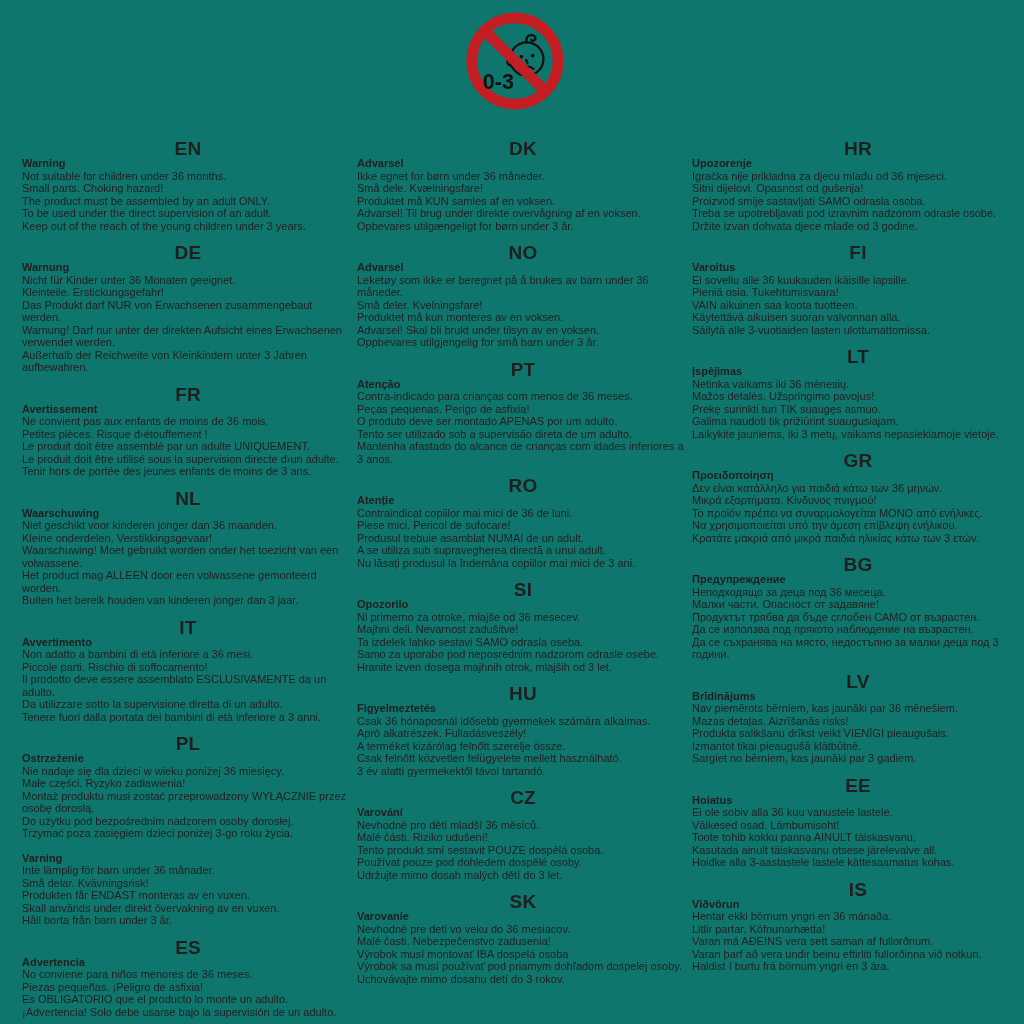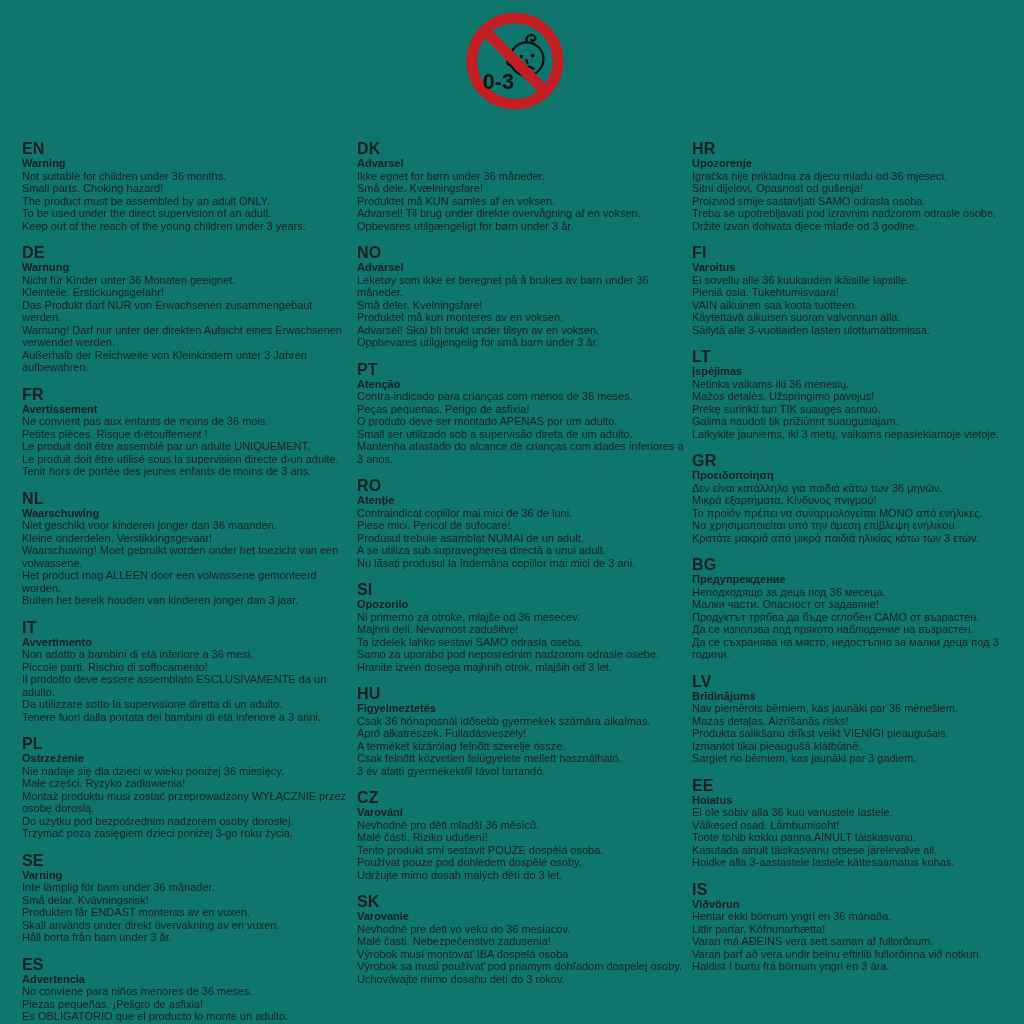--- a/index.html
+++ b/index.html
@@ -7,21 +7,21 @@
     width:1024px;height:1024px;position:relative;background:#ffffff;
     font-family:"Liberation Sans", sans-serif;color:#1f1f1f;overflow:hidden;
   }
   .page{position:absolute;inset:0;background:#0f766e;}
   .icon-wrap{position:absolute;left:466px;top:12px;width:98px;height:98px;}
   .col{position:absolute;top:140px;width:332px;}
   .col-0{left:22px;}
   .col-1{left:357px;}
   .col-2{left:692px;}
   .lang-section{margin-bottom:12px;}
-  .lang-code{font-size:16px;font-weight:bold;line-height:17px;letter-spacing:0.2px;}
+  .lang-code{font-size:19px;font-weight:bold;line-height:17px;letter-spacing:0.2px;text-align:center;}
   .lang-title{font-size:11px;font-weight:bold;line-height:12.5px;}
   .warning-line{font-size:11px;line-height:12.5px;}
 </style>
 </head>
 <body>
 
 <div class="page">
 
   <div class="icon-wrap">
     <svg viewBox="0 0 100 100" width="98" height="98">
@@ -94,21 +94,20 @@
       <section class="lang-section">
         <div class="lang-code">PL</div>
         <div class="lang-title">Ostrzeżenie</div>
         <div class="warning-line">Nie nadaje się dla dzieci w wieku poniżej 36 miesięcy.</div>
         <div class="warning-line">Małe części. Ryzyko zadławienia!</div>
         <div class="warning-line">Montaż produktu musi zostać przeprowadzony WYŁĄCZNIE przez osobę dorosłą.</div>
         <div class="warning-line">Do użytku pod bezpośrednim nadzorem osoby dorosłej.</div>
         <div class="warning-line">Trzymać poza zasięgiem dzieci poniżej 3-go roku życia.</div>
       </section>
       <section class="lang-section">
-        <div class="lang-code">SE</div>
         <div class="lang-title">Varning</div>
         <div class="warning-line">Inte lämplig för barn under 36 månader.</div>
         <div class="warning-line">Små delar. Kvävningsrisk!</div>
         <div class="warning-line">Produkten får ENDAST monteras av en vuxen.</div>
         <div class="warning-line">Skall används under direkt övervakning av en vuxen.</div>
         <div class="warning-line">Håll borta från barn under 3 år.</div>
       </section>
       <section class="lang-section">
         <div class="lang-code">ES</div>
         <div class="lang-title">Advertencia</div>
@@ -136,21 +135,21 @@
         <div class="warning-line">Produktet må kun monteres av en voksen.</div>
         <div class="warning-line">Advarsel! Skal bli brukt under tilsyn av en voksen.</div>
         <div class="warning-line">Oppbevares utilgjengelig for små barn under 3 år.</div>
       </section>
       <section class="lang-section">
         <div class="lang-code">PT</div>
         <div class="lang-title">Atenção</div>
         <div class="warning-line">Contra-indicado para crianças com menos de 36 meses.</div>
         <div class="warning-line">Peças pequenas. Perigo de asfixia!</div>
         <div class="warning-line">O produto deve ser montado APENAS por um adulto.</div>
-        <div class="warning-line">Small ser utilizado sob a supervisão direta de um adulto.</div>
+        <div class="warning-line">Tento ser utilizado sob a supervisão direta de um adulto.</div>
         <div class="warning-line">Mantenha afastado do alcance de crianças com idades inferiores a 3 anos.</div>
       </section>
       <section class="lang-section">
         <div class="lang-code">RO</div>
         <div class="lang-title">Atenție</div>
         <div class="warning-line">Contraindicat copiilor mai mici de 36 de luni.</div>
         <div class="warning-line">Piese mici. Pericol de sufocare!</div>
         <div class="warning-line">Produsul trebuie asamblat NUMAI de un adult.</div>
         <div class="warning-line">A se utiliza sub supravegherea directă a unui adult.</div>
         <div class="warning-line">Nu lăsați produsul la îndemâna copiilor mai mici de 3 ani.</div>

